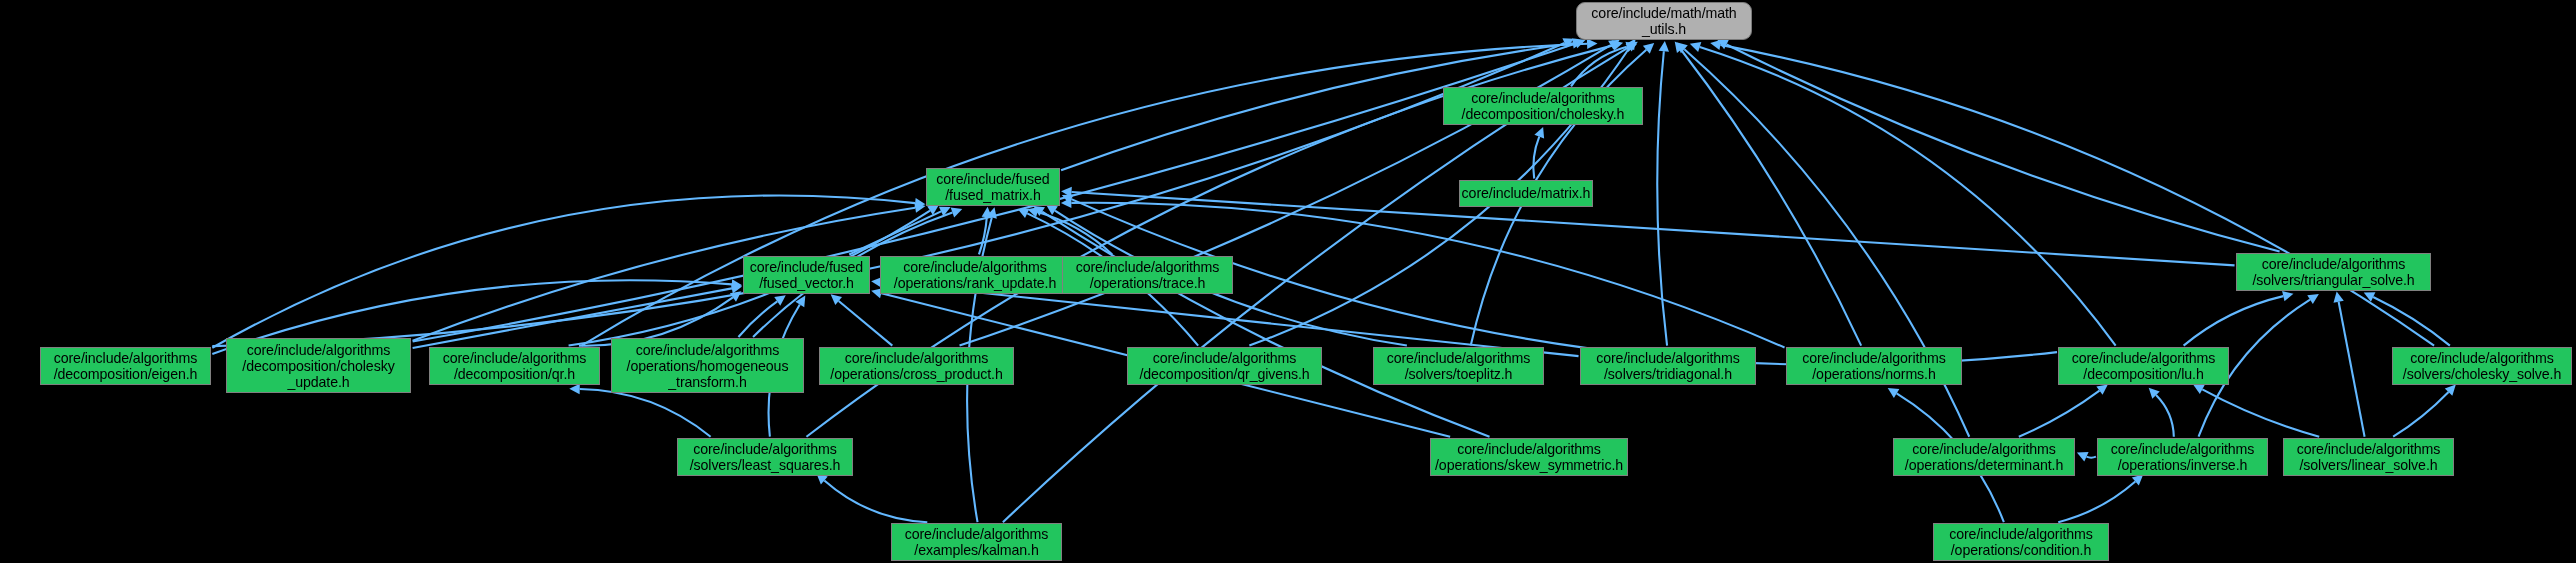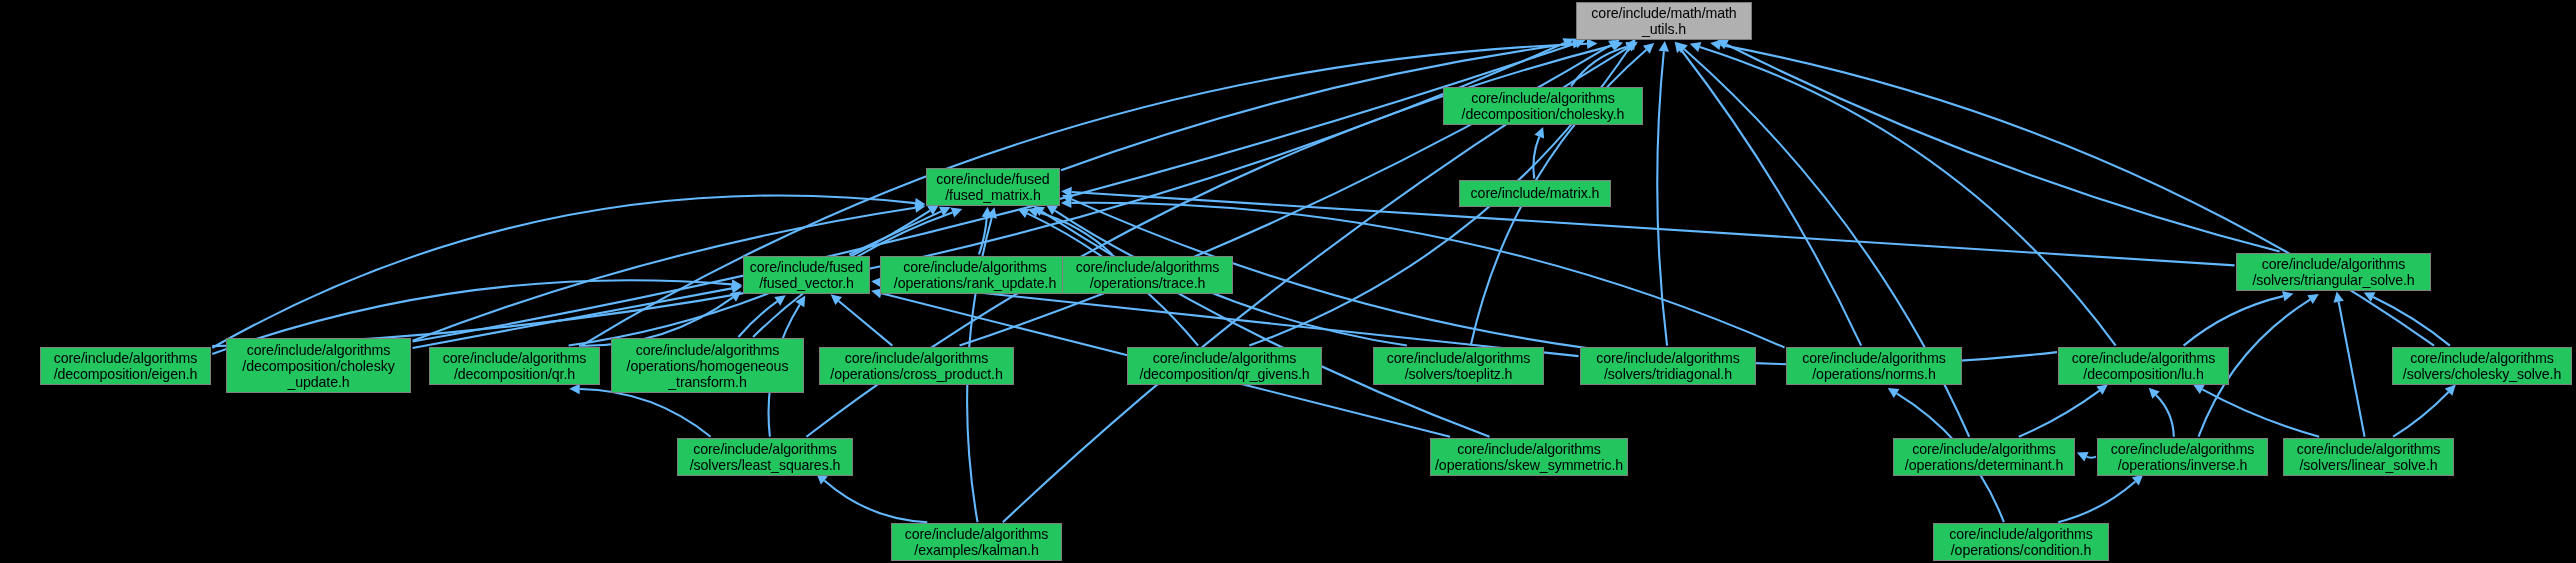--- a/index.html
+++ b/index.html
@@ -151,25 +151,25 @@
       <polygon points="2256.757316285584,499.88024185520135 2252.116122886793,511.2692419796645 2244.8614001467386,503.0006872108468" fill="#63b8ff"></polygon>
       <path d="M 2110 550 Q 2076.5610141981547 463.0252170377856 1997.0420283963092 414.45043407557114" fill="none" stroke="#63b8ff" stroke-width="2.2"></path>
       <polygon points="1987.6548698539084,408.7162162126161 1999.9091373277868,409.7568548043708 1994.1749194648316,419.1440133467715" fill="#63b8ff"></polygon>
       <path d="M 976.0833333333334 550 Q 914.1686817196497 547.0490547779857 867.6140301059661 506.124776222638" fill="none" stroke="#63b8ff" stroke-width="2.2"></path>
       <polygon points="859.3523263860077,498.8622524434255 871.2452919955723,501.9939243626588 863.9827682163599,510.2556280826172" fill="#63b8ff"></polygon>
       <path d="M 1028.9826203208556 550 Q 1001.0795949930217 387.8369479128206 1044.0032363318546 228.98797782207618" fill="none" stroke="#63b8ff" stroke-width="2.2"></path>
       <polygon points="1046.8727052628997,218.36883717634745 1049.312806654719,230.42271228759867 1038.6936660089902,227.55324335655368" fill="#63b8ff"></polygon>
       <path d="M 1055.6748633879781 550 Q 1358.3286002412515 264.18997455620536 1715.0623370945245 49.649311589642075" fill="none" stroke="#63b8ff" stroke-width="2.2"></path>
       <polygon points="1724.488920380894,43.98013814502601 1717.8969238168327,54.36260323282681 1712.2277503722164,44.93601994645734" fill="#63b8ff"></polygon>
     </svg>
-<div class="node root" style="left: 1576px; top: 1.9px; width: 176px; height: 38px;"><span class="node-label">core/include/math/math
+<div class="node root" style="left: 1576px; top: 1.9px; width: 176px; height: 38px; border-radius: 9px;"><span class="node-label">core/include/math/math
 _utils.h</span></div>
     <div class="node" style="left: 1443px; top: 87px; width: 200px; height: 38px;"><span class="node-label">core/include/algorithms
 /decomposition/cholesky.h</span></div>
-    <div class="node" style="left: 1459px; top: 180px; width: 152px; height: 26.6px;"><span class="node-label">core/include/matrix.h</span></div>
+    <div class="node" style="left: 1459px; top: 180px; width: 134px; height: 26.6px;"><span class="node-label">core/include/matrix.h</span></div>
     <div class="node" style="left: 926px; top: 168px; width: 134px; height: 38px;"><span class="node-label">core/include/fused
 /fused_matrix.h</span></div>
     <div class="node" style="left: 743px; top: 256px; width: 127px; height: 38px;"><span class="node-label">core/include/fused
 /fused_vector.h</span></div>
     <div class="node" style="left: 880px; top: 256px; width: 190px; height: 38px;"><span class="node-label">core/include/algorithms
 /operations/rank_update.h</span></div>
     <div class="node" style="left: 1062px; top: 256px; width: 171px; height: 38px;"><span class="node-label">core/include/algorithms
 /operations/trace.h</span></div>
     <div class="node" style="left: 2236px; top: 253px; width: 195px; height: 38px;"><span class="node-label">core/include/algorithms
 /solvers/triangular_solve.h</span></div>

